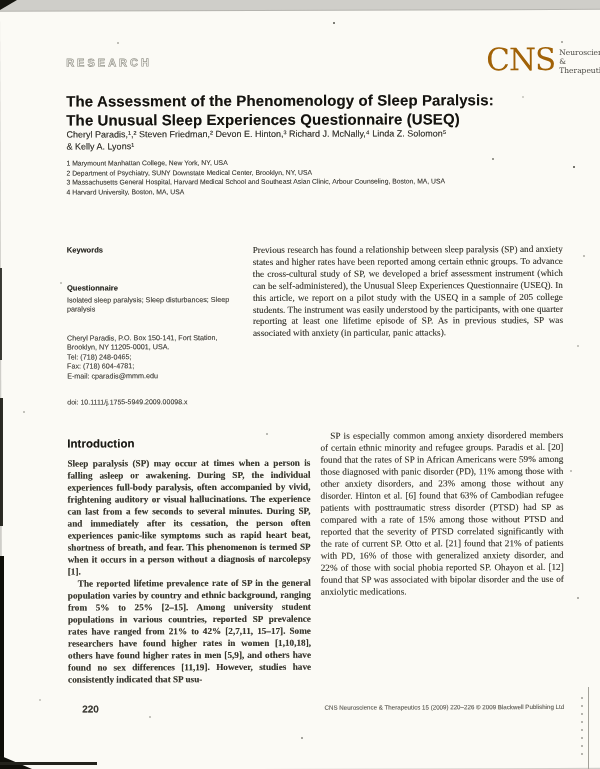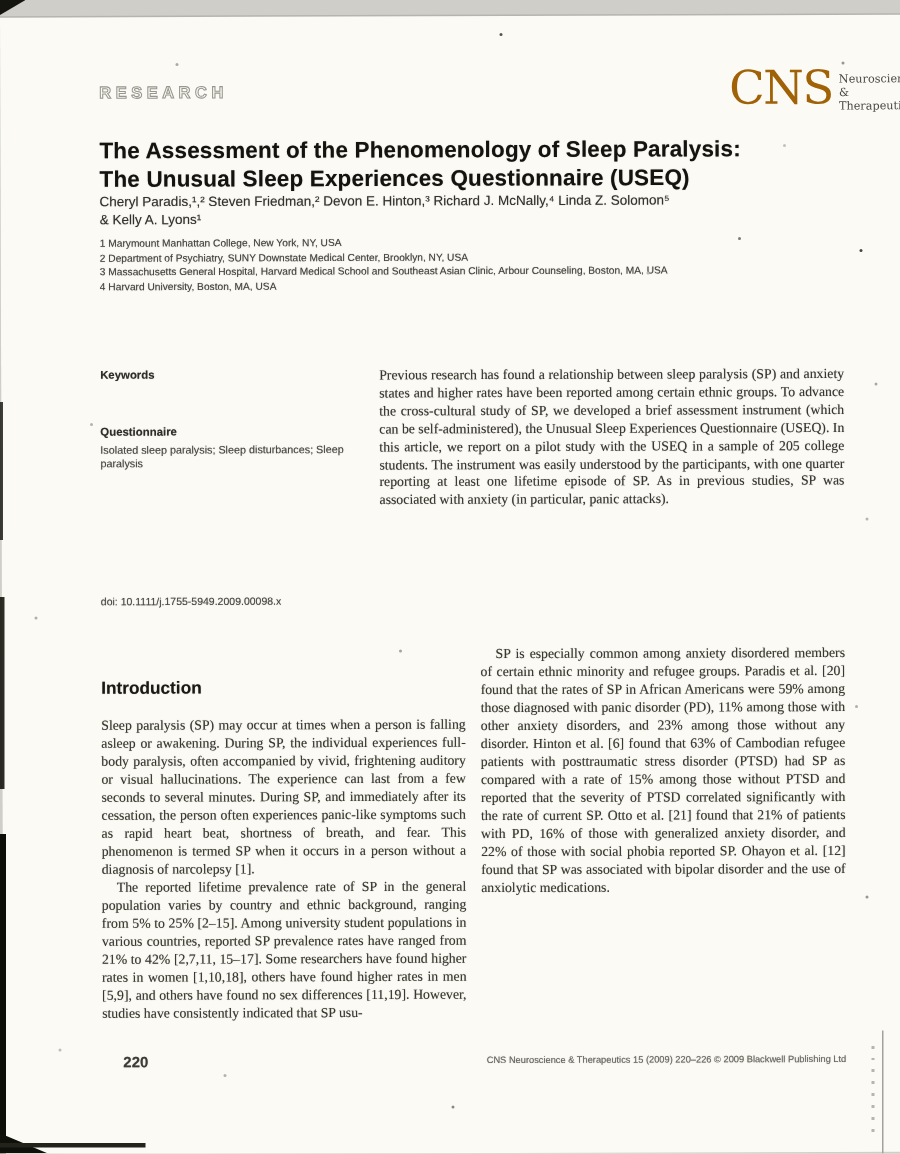--- a/index.html
+++ b/index.html
@@ -79,28 +79,35 @@
       <div>1 Marymount Manhattan College, New York, NY, USA</div>
       <div>2 Department of Psychiatry, SUNY Downstate Medical Center, Brooklyn, NY, USA</div>
       <div>3 Massachusetts General Hospital, Harvard Medical School and Southeast Asian Clinic, Arbour Counseling, Boston, MA, USA</div>
       <div>4 Harvard University, Boston, MA, USA</div>
     </div>
 
     <div class="abs side-label fuzzy" style="left:66px;top:234px;">Keywords</div>
     <div class="abs side-text fuzzy" style="left:66px;top:244px;width:172px;">Isolated sleep paralysis; Sleep disturbances; Sleep paralysis</div>
 
     <div class="abs side-label fuzzy" style="left:66px;top:272px;">Questionnaire</div>
+    <div class="abs side-text fuzzy" style="left:66px;top:282px;width:180px;">
+      <div>Cheryl Paradis, P.O. Box 150-141, Fort Station,</div>
+      <div>Brooklyn, NY 11205-0001, USA.</div>
+      <div>Tel: (718) 248-0465;</div>
+      <div>Fax: (718) 604-4781;</div>
+      <div>E-mail: cparadis@mmm.edu</div>
+    </div>
 
     <div class="abs doi fuzzy" style="left:66px;top:387px;">doi: 10.1111/j.1755-5949.2009.00098.x</div>
 
     <div class="abs abstract fuzzy" style="left:252px;top:234px;width:310px;">Previous research has found a relationship between sleep paralysis (SP) and anxiety states and higher rates have been reported among certain ethnic groups. To advance the cross-cultural study of SP, we developed a brief assessment instrument (which can be self-administered), the Unusual Sleep Experiences Questionnaire (USEQ). In this article, we report on a pilot study with the USEQ in a sample of 205 college students. The instrument was easily understood by the participants, with one quarter reporting at least one lifetime episode of SP. As in previous studies, SP was associated with anxiety (in particular, panic attacks).</div>
 
-    <div class="abs section-head fuzzy" style="left:66px;top:426px;margin-top:16px;">Introduction</div>
+    <div class="abs section-head fuzzy" style="left:66px;top:426px;">Introduction</div>
 
-    <div class="abs bodycol fuzzy" style="left:66px;top:466px;width:243px;">
+    <div class="abs bodycol fuzzy" style="left:66px;top:446px;width:243px;font-weight:bold;">
       <p>Sleep paralysis (SP) may occur at times when a person is falling asleep or awakening. During SP, the individual experiences full-body paralysis, often accompanied by vivid, frightening auditory or visual hallucinations. The experience can last from a few seconds to several minutes. During SP, and immediately after its cessation, the person often experiences panic-like symptoms such as rapid heart beat, shortness of breath, and fear. This phenomenon is termed SP when it occurs in a person without a diagnosis of narcolepsy [1].</p>
       <p class="indent">The reported lifetime prevalence rate of SP in the general population varies by country and ethnic background, ranging from 5% to 25% [2–15]. Among university student populations in various countries, reported SP prevalence rates have ranged from 21% to 42% [2,7,11, 15–17]. Some researchers have found higher rates in women [1,10,18], others have found higher rates in men [5,9], and others have found no sex differences [11,19]. However, studies have consistently indicated that SP usu-</p>
     </div>
 
     <div class="abs bodycol fuzzy" style="left:319px;top:419px;width:243px;">
       <p class="indent">SP is especially common among anxiety disordered members of certain ethnic minority and refugee groups. Paradis et al. [20] found that the rates of SP in African Americans were 59% among those diagnosed with panic disorder (PD), 11% among those with other anxiety disorders, and 23% among those without any disorder. Hinton et al. [6] found that 63% of Cambodian refugee patients with posttraumatic stress disorder (PTSD) had SP as compared with a rate of 15% among those without PTSD and reported that the severity of PTSD correlated significantly with the rate of current SP. Otto et al. [21] found that 21% of patients with PD, 16% of those with generalized anxiety disorder, and 22% of those with social phobia reported SP. Ohayon et al. [12] found that SP was associated with bipolar disorder and the use of anxiolytic medications.</p>
     </div>
 
     <div class="abs footer-num fuzzy" style="left:80px;top:692px;">220</div>
     <div class="abs footer-ref fuzzy" style="left:252px;top:693px;width:310px;">CNS Neuroscience &amp; Therapeutics 15 (2009) 220–226 © 2009 Blackwell Publishing Ltd</div>

